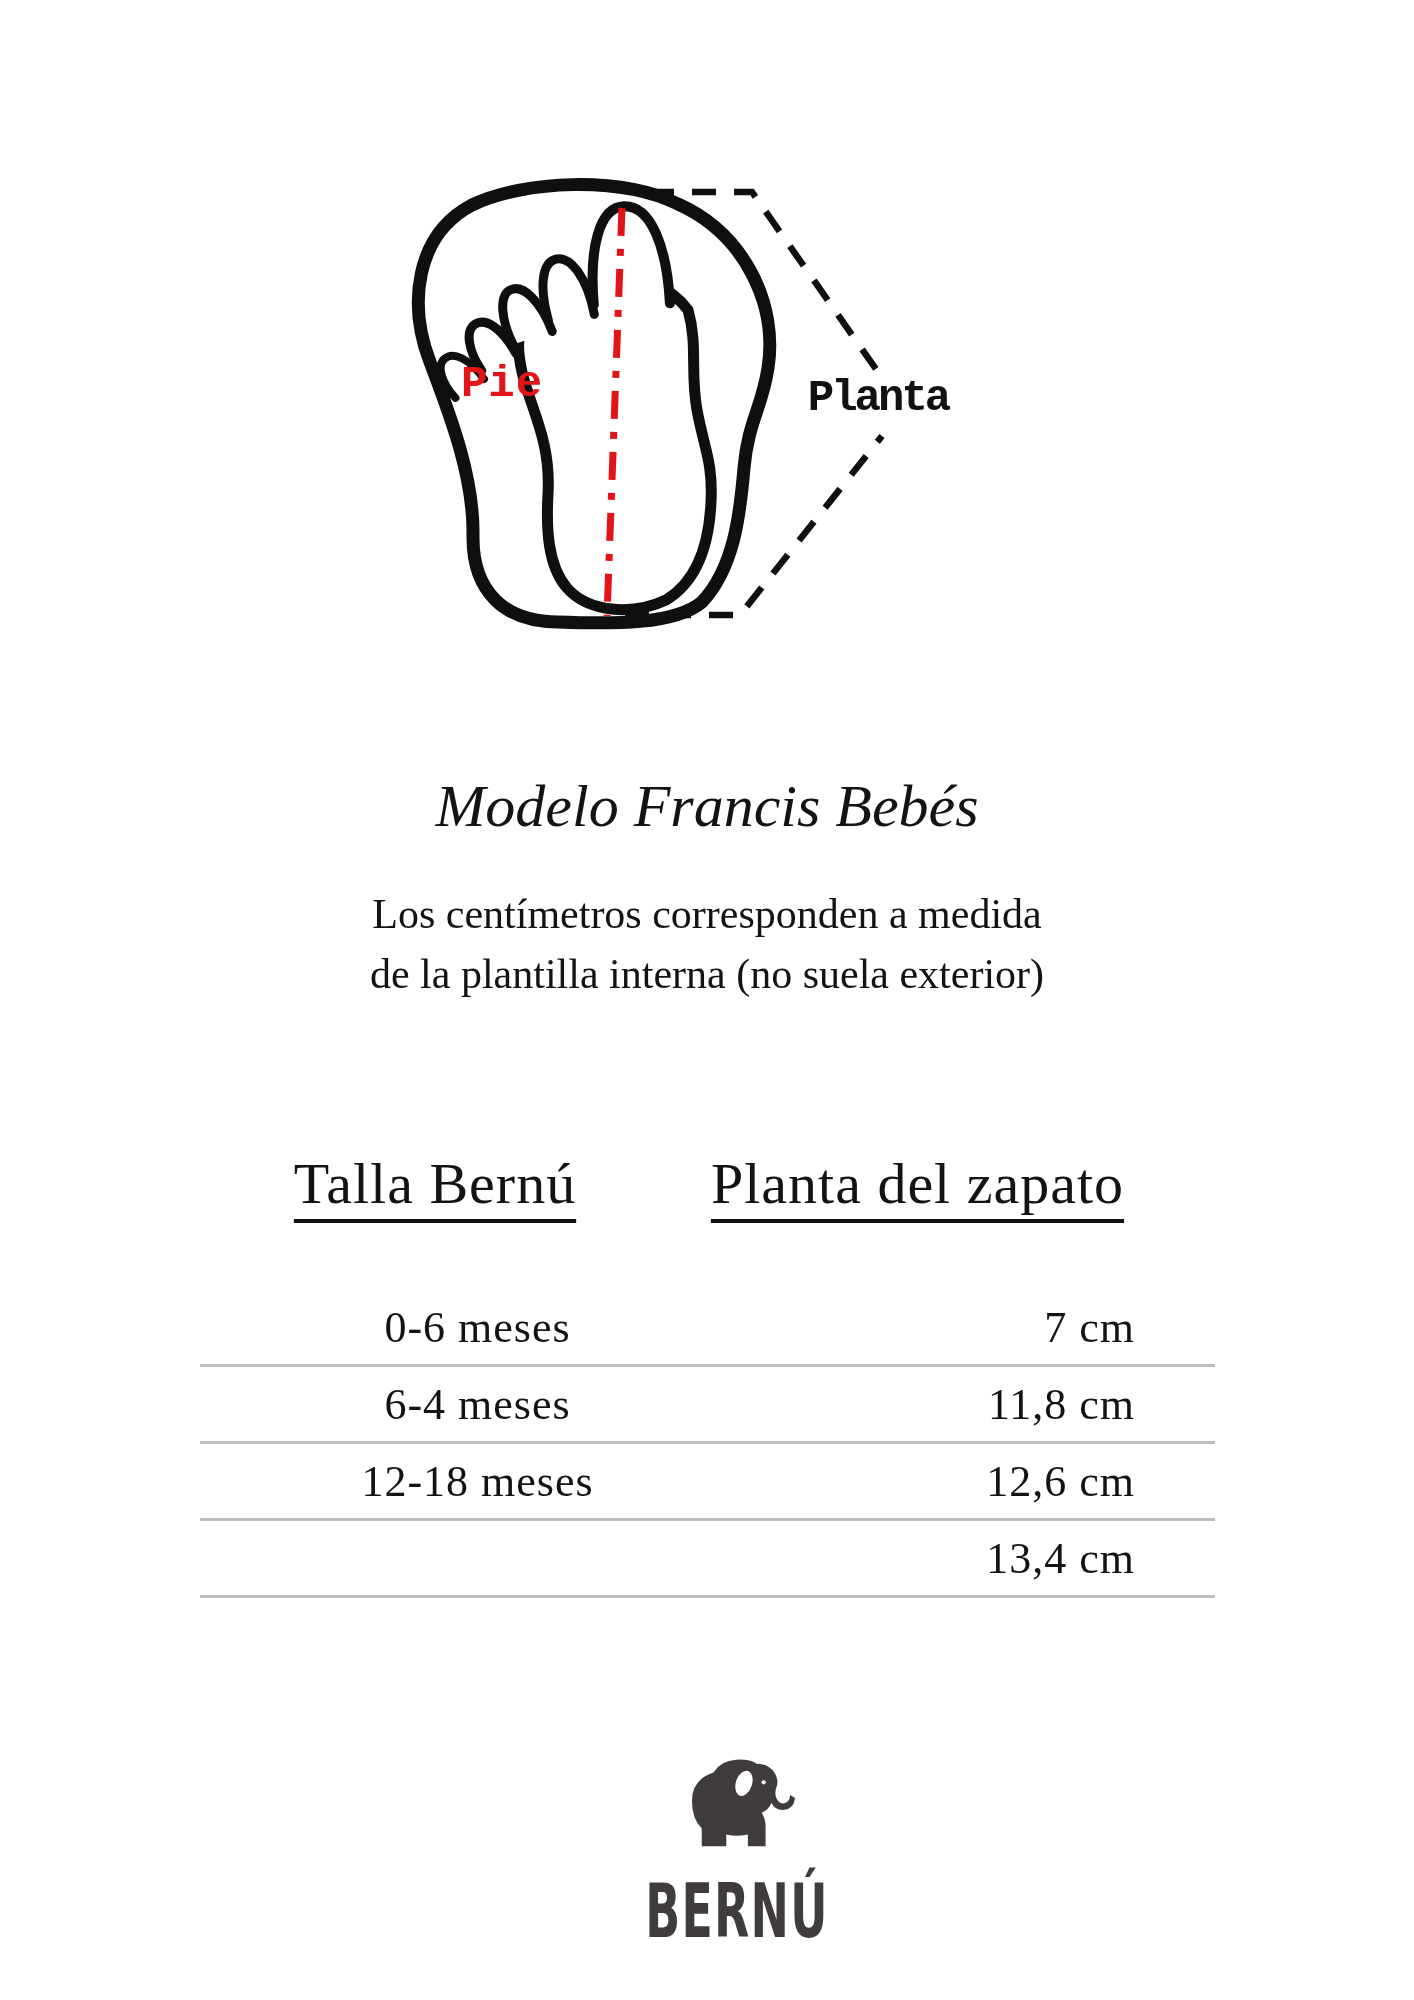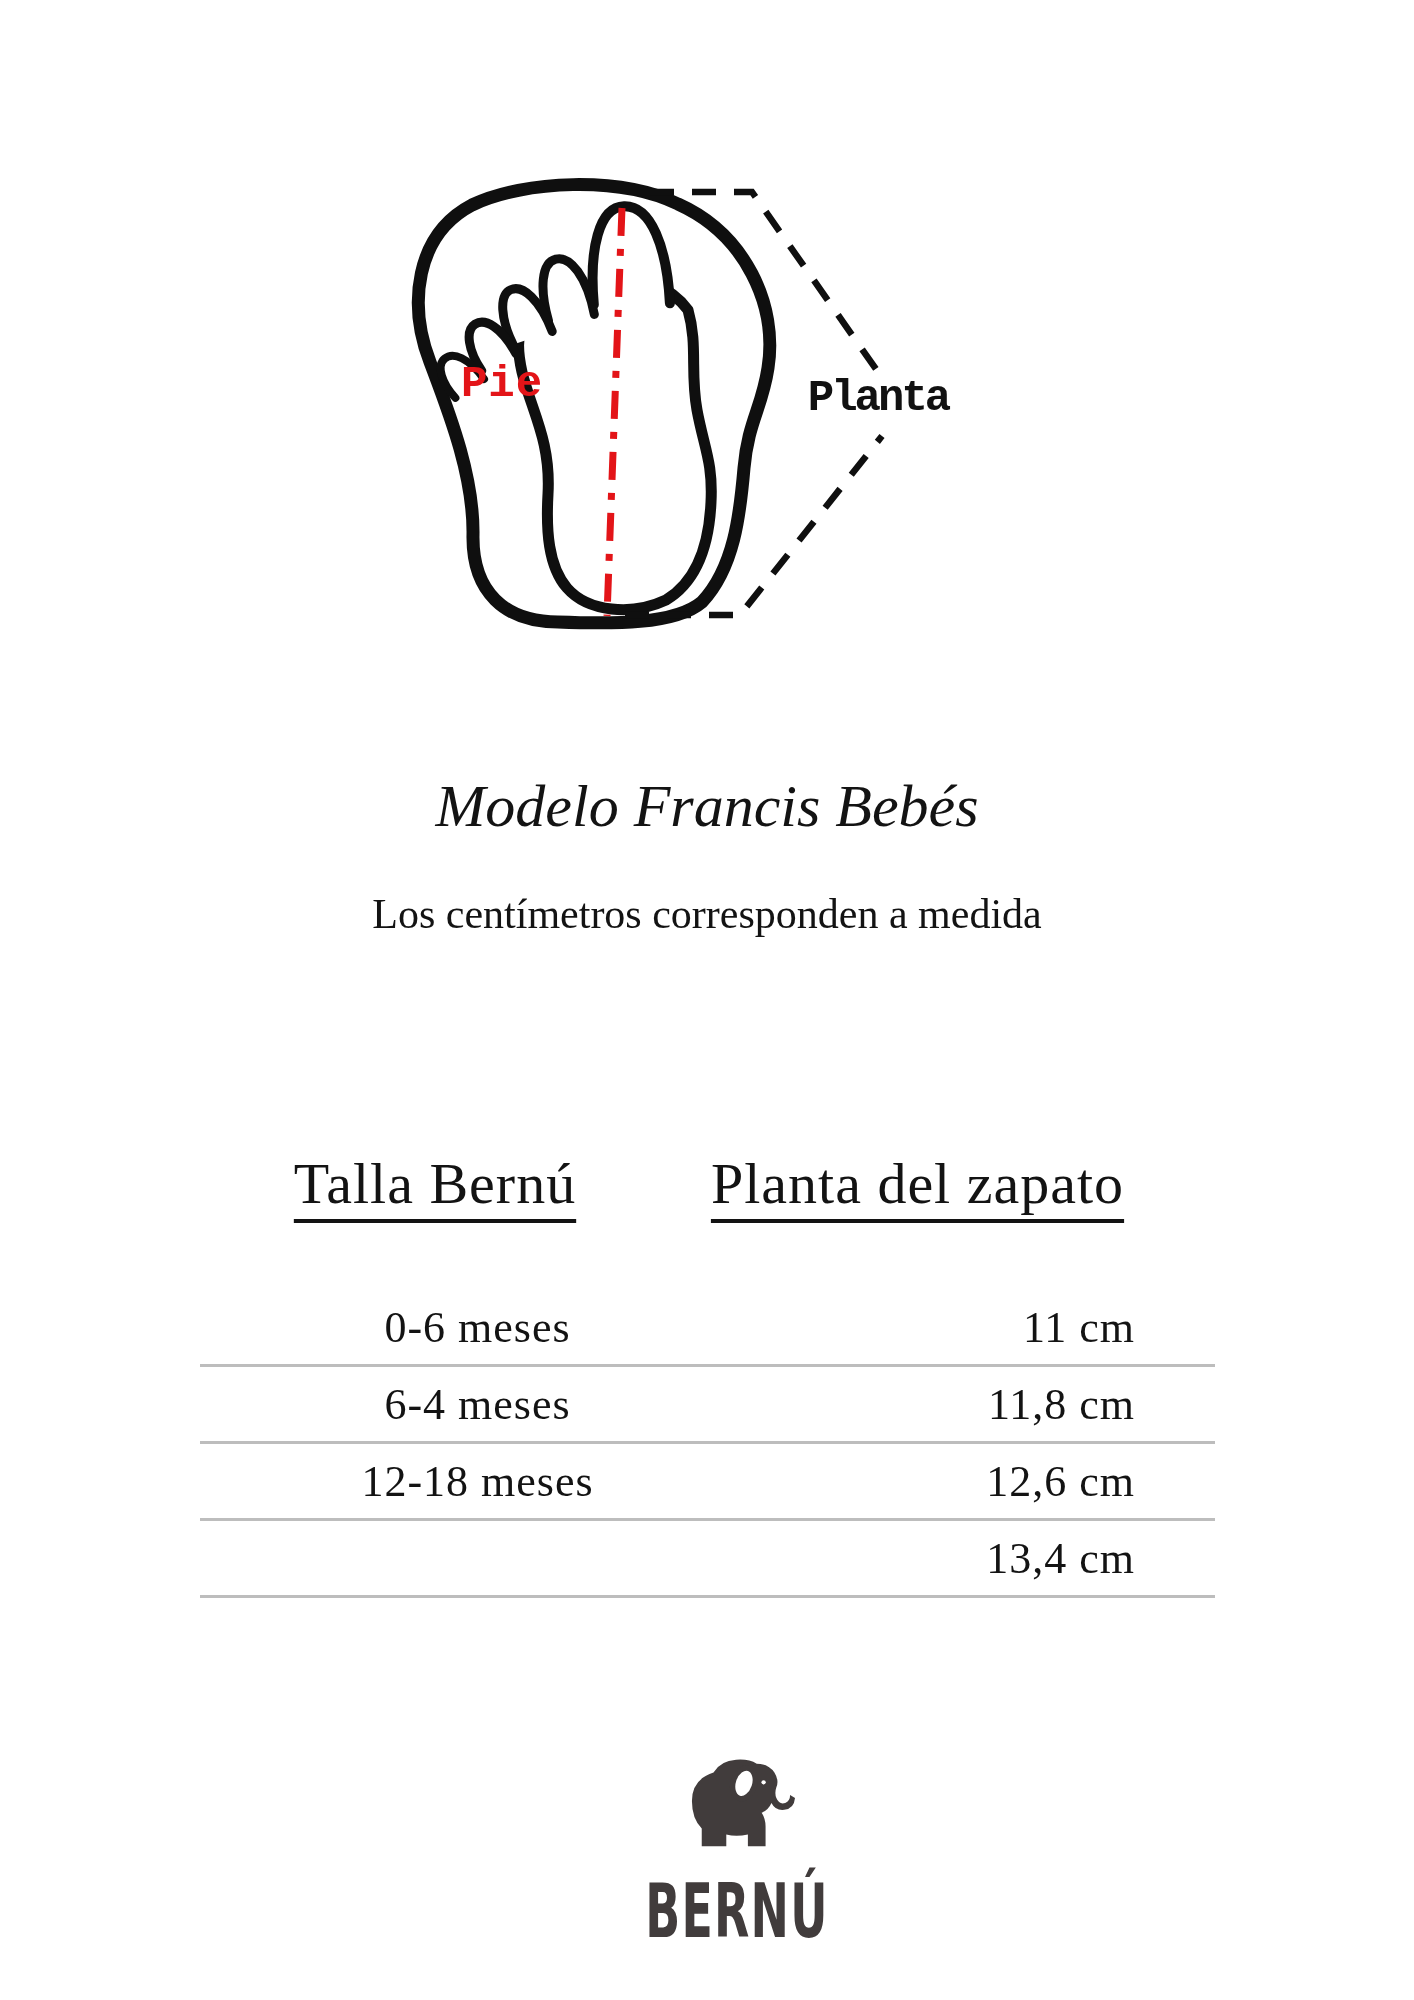--- a/index.html
+++ b/index.html
@@ -89,31 +89,32 @@
     <path d="M 302 98 L 287 506" fill="none" stroke="#e31418" stroke-width="7" stroke-dasharray="28 13 7 13"></path>
 
     <text class="mono-label" x="182" y="286" text-anchor="middle" font-size="44" letter-spacing="1" fill="#e31418">Pie</text>
     <text class="mono-label" x="558" y="300" text-anchor="middle" font-size="44" letter-spacing="-3" fill="#111111">Planta</text>
   </svg>
 
   <div class="title">Modelo Francis Bebés</div>
 
   <div class="subtitle">
     <div>Los centímetros corresponden a medida</div>
+    <div>de la plantilla interna (no suela exterior)</div>
   </div>
 
   <div class="thead">
     <div class="th-size">Talla Bernú</div>
     <div class="th-sole">Planta del zapato</div>
   </div>
 
   <div class="rows">
     <div class="row">
       <div class="cell-size">0-6 meses</div>
-      <div class="cell-length">11 cm</div>
+      <div class="cell-length">7 cm</div>
     </div>
     <div class="row">
       <div class="cell-size">6-4 meses</div>
       <div class="cell-length">11,8 cm</div>
     </div>
     <div class="row">
       <div class="cell-size">12-18 meses</div>
       <div class="cell-length">12,6 cm</div>
     </div>
     <div class="row">

